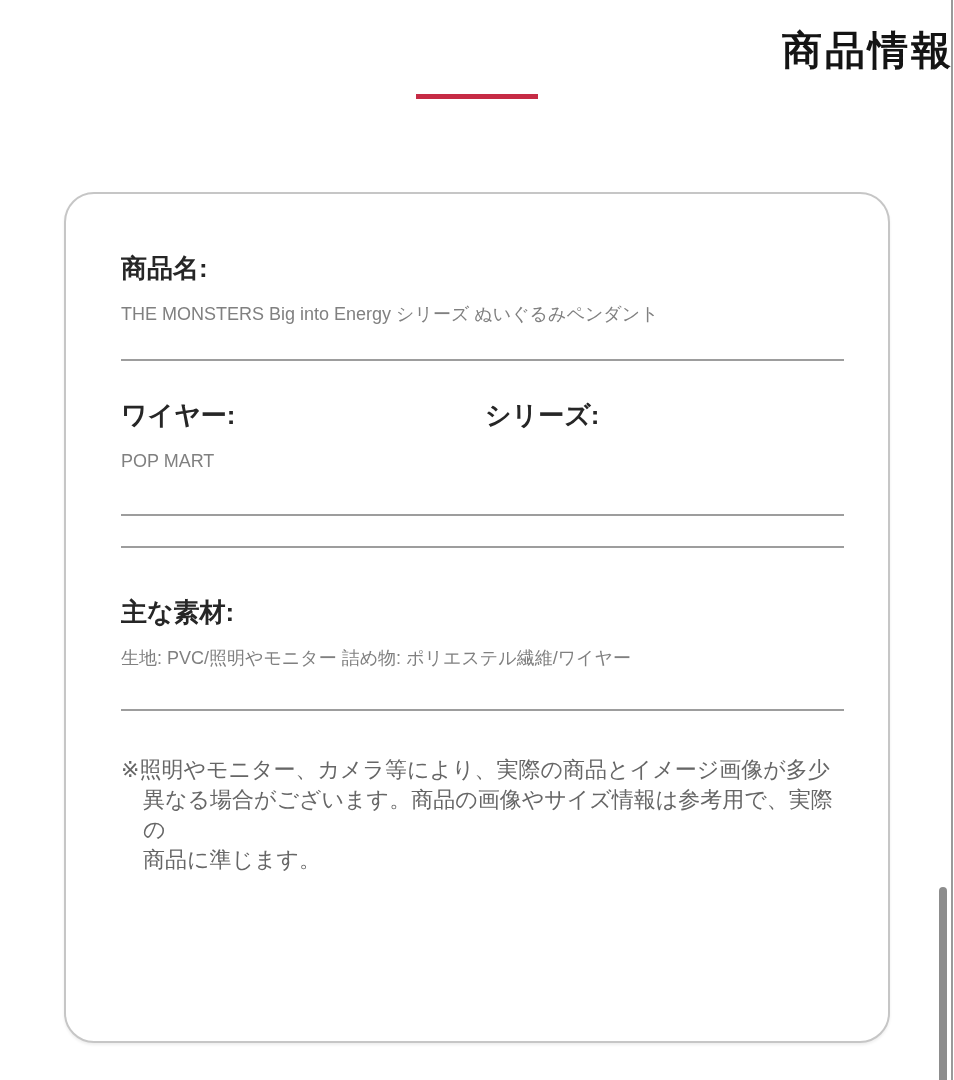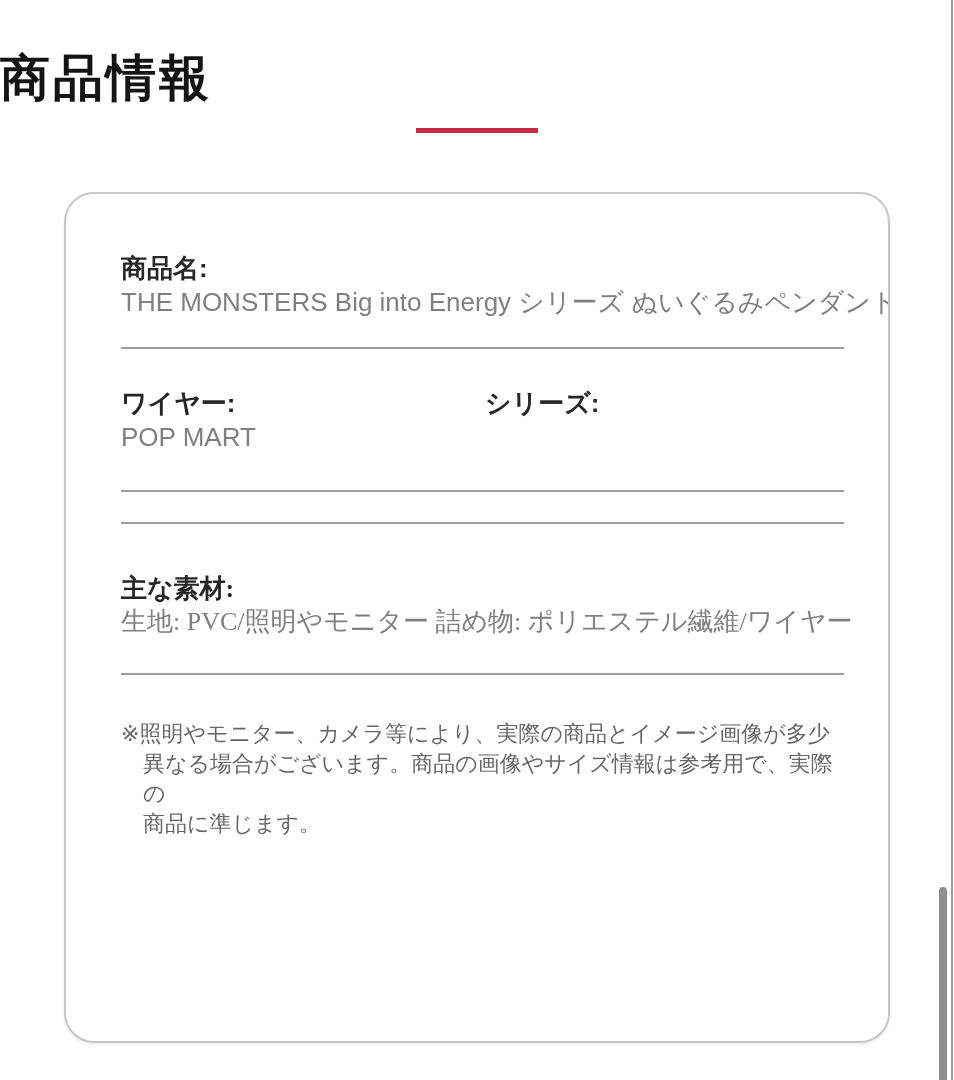--- a/index.html
+++ b/index.html
@@ -4,23 +4,23 @@
 <style>
   * { margin: 0; padding: 0; box-sizing: border-box; }
   html, body {
     width: 954px; height: 1080px;
     background: #ffffff;
     font-family: "Liberation Sans", "DejaVu Sans", sans-serif;
     overflow: hidden;
     position: relative;
   }
   .page-title {
-    margin-top: 48px;
-    text-align: left;
-    font-size: 50px;
+    margin-top: 26px;
+    text-align: right;
+    font-size: 40px;
     font-weight: 700;
     color: #141414;
     letter-spacing: 3px;
     line-height: 1.2;
   }
   .title-underline {
     width: 122px; height: 5px;
     background: #c62b45;
     margin: 20px auto 0 auto;
   }
@@ -36,38 +36,39 @@
     overflow: hidden;
   }
   .section-label {
     font-size: 26px;
     font-weight: 700;
     color: #262626;
     line-height: 33px;
     white-space: nowrap;
   }
   .section-value {
-    font-size: 26px;
+    font-size: 18px;
     font-weight: 400;
     color: #808080;
     line-height: 34px;
+    margin-top: 12px;
     white-space: nowrap;
   }
   .divider {
     border: none;
     border-top: 2px solid #9d9d9d;
     width: 100%;
   }
   .divider.d1 { margin-top: 28px; }
   .divider.d2 { margin-top: 36px; }
   .divider.d3 { margin-top: 30px; }
   .divider.d4 { margin-top: 34px; }
   .section { margin-top: 38px; }
   .section.first { margin-top: 0; }
-  .section.material { margin-top: 48px; font-family: Liberation Serif, serif; }
+  .section.material { margin-top: 48px; }
   .two-col {
     display: grid;
     grid-template-columns: 364px 1fr;
   }
   .notes {
     margin-top: 44px;
     font-size: 22px;
     color: #666666;
     line-height: 30px;
   }

